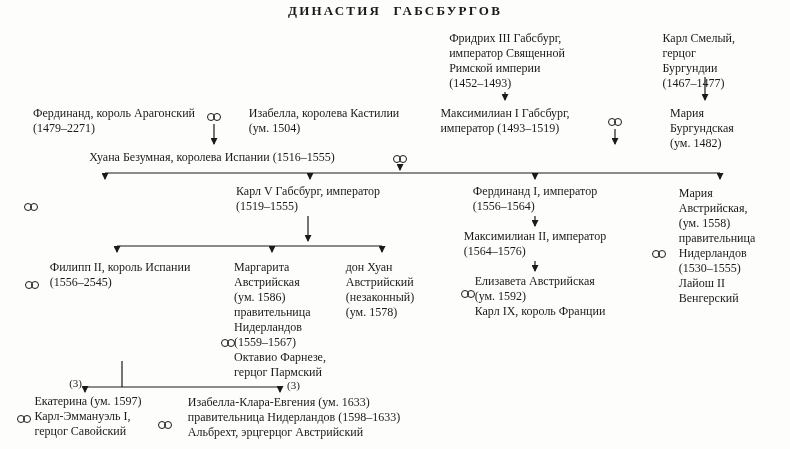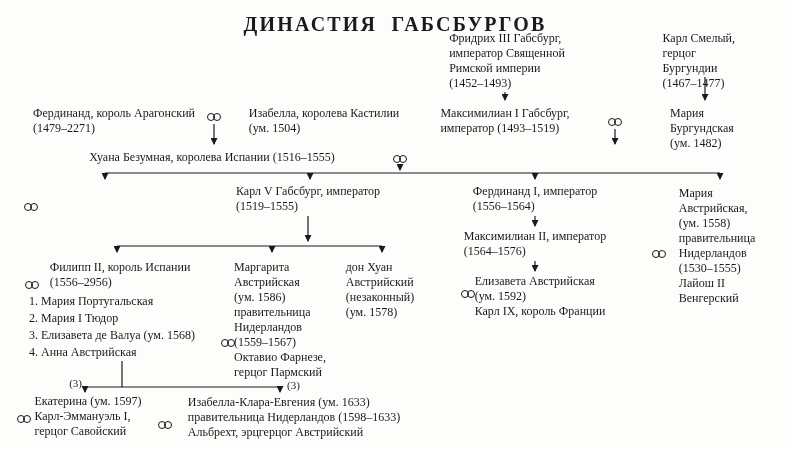--- a/index.html
+++ b/index.html
@@ -7,23 +7,22 @@
     width:790px;height:449px;
     background:#fdfdfb;
     font-family:"Liberation Serif", serif;
     color:#1a1a1a;
     position:relative;
     overflow:hidden;
   }
   .stage{position:absolute;inset:0;width:790px;height:449px;}
   .title{
     position:absolute;left:395px;top:3px;transform:translateX(-50%);
-    font-size:20px;font-weight:bold;letter-spacing:2.2px;word-spacing:7px;
+    font-size:13px;font-weight:bold;letter-spacing:2.2px;word-spacing:7px;
     white-space:nowrap;
-    margin-top:10px;
   }
   .node{
     position:absolute;transform:translateX(-50%);
     text-align:left;white-space:pre-line;
     font-size:12px;line-height:15px;
   }
   .node.left{transform:none;text-align:left;line-height:17px;}
   .lab{
     position:absolute;font-size:11px;line-height:12px;white-space:nowrap;
   }
@@ -111,25 +110,21 @@
 Нидерландов
 (1530–1555)
 Лайош II Венгерский</div>
   <div class="node" style="left:535px;top:229px">Максимилиан II, император
 (1564–1576)</div>
   <div class="node" style="left:540px;top:274px">Елизавета Австрийская
 (ум. 1592)
 Карл IX, король Франции</div>
 
   <div class="node" style="left:120px;top:260px">Филипп II, король Испании
-(1556–2956)</div>
-  <div class="node left" style="left:29px;top:293px">1. Мария Португальская
-2. Мария I Тюдор
-3. Елизавета де Валуа (ум. 1568)
-4. Анна Австрийская</div>
+(1556–2545)</div>
   <div class="node" style="left:280px;top:260px">Маргарита
 Австрийская
 (ум. 1586)
 правительница
 Нидерландов
 (1559–1567)
 Октавио Фарнезе,
 герцог Пармский</div>
   <div class="node" style="left:380px;top:260px">дон Хуан
 Австрийский

